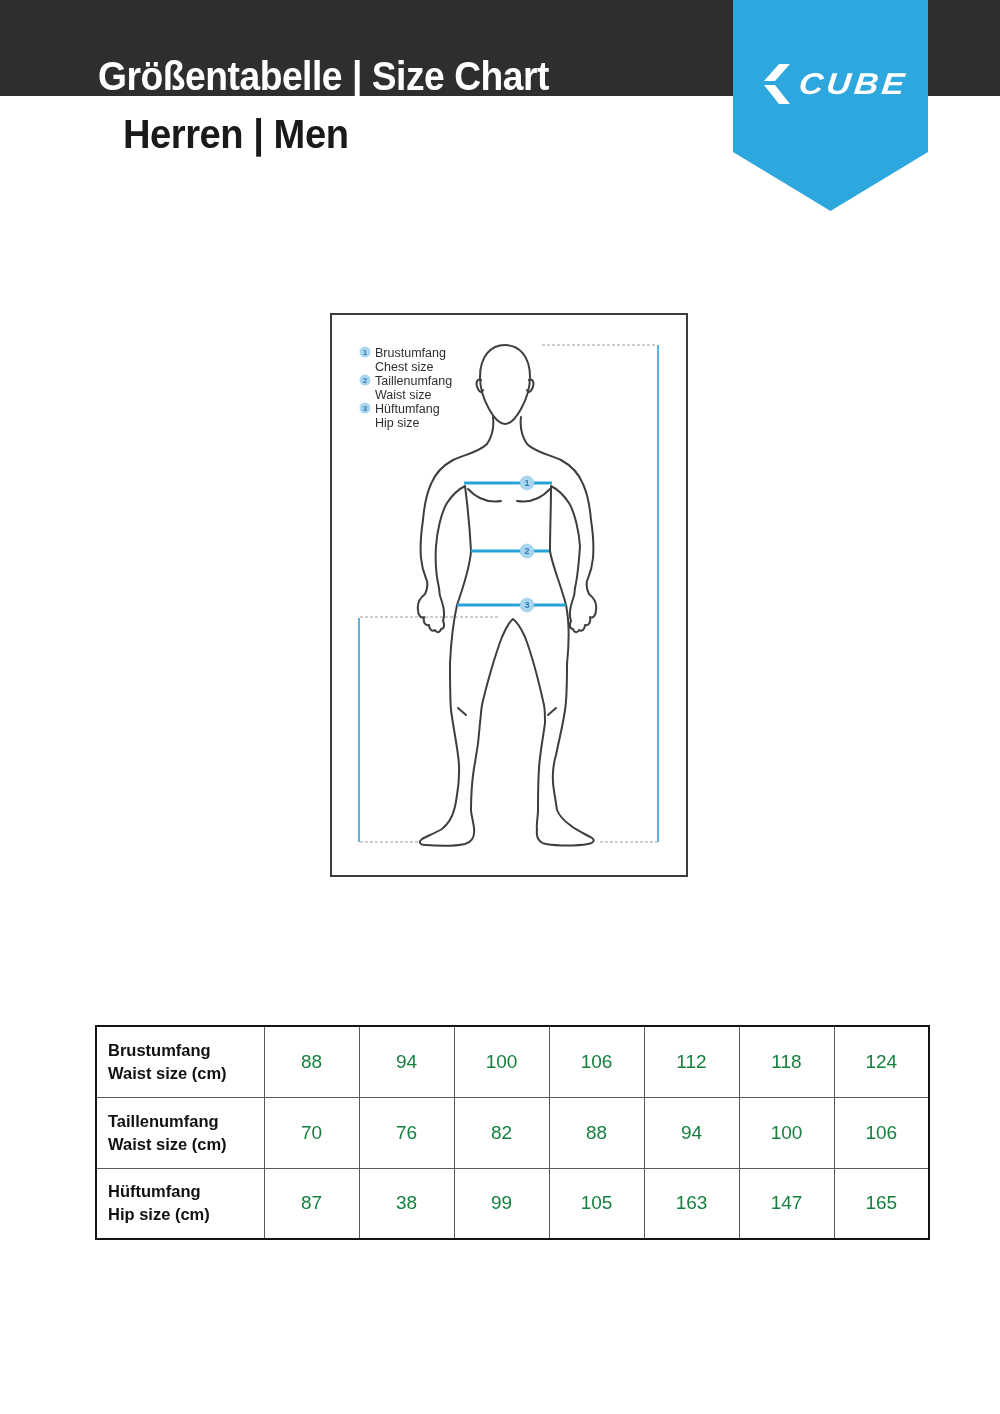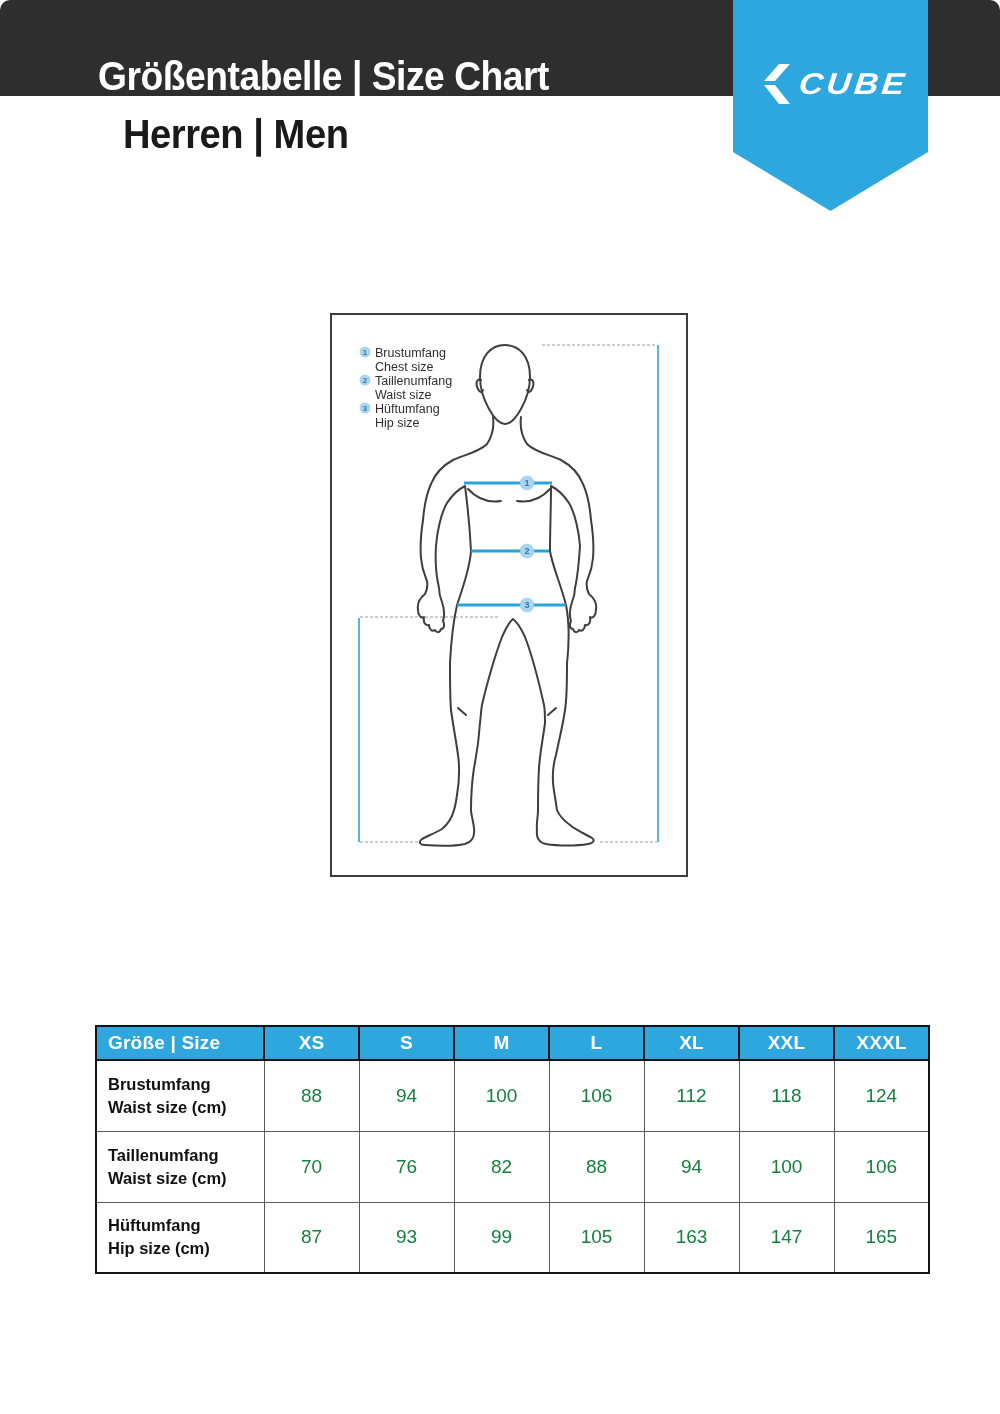--- a/index.html
+++ b/index.html
@@ -1,19 +1,19 @@
 <!DOCTYPE html>
 <html><head>
 <meta charset="utf-8">
 <style>
   * { margin:0; padding:0; box-sizing:border-box; }
   html,body { background:#ffffff; }
   #page {
     position:relative; width:1000px; height:1414px; background:#ffffff;
-    font-family:"Liberation Sans", sans-serif; overflow:hidden;border-radius:10px;
+    font-family:"Liberation Sans", sans-serif; overflow:hidden;
   }
   
   .header-bar {
     position:absolute; left:0; top:0; width:1000px; height:96px;
     background:#2e2e2e;
   }
   .page-title {
     position:absolute; left:98px; top:56px;
     font-size:40px; font-weight:bold; color:#ffffff; line-height:1;
     white-space:nowrap; transform:scaleX(0.93); transform-origin:left center;
@@ -226,30 +226,20 @@
       <col style="width:168px">
         <col style="width:95px">
         <col style="width:95px">
         <col style="width:95px">
       <col style="width:95px">
         <col style="width:95px">
         <col style="width:95px">
         <col style="width:95px">
     </colgroup>
     <tbody>
-        <tr>
-      <th class="corner">Größe | Size</th>
-      <th>XS</th>
-      <th>S</th>
-      <th>M</th>
-      <th>L</th>
-      <th>XL</th>
-      <th>XXL</th>
-      <th>XXXL</th>
-    </tr>
     <tr>
       <td class="label">
         <span>Brustumfang</span><br>
         <span>Waist size (cm)</span>
       </td>
       <td class="value">88</td>
       <td class="value">94</td>
       <td class="value">100</td>
       <td class="value">106</td>
       <td class="value">112</td>
@@ -268,21 +258,21 @@
       <td class="value">94</td>
       <td class="value">100</td>
       <td class="value">106</td>
     </tr>
     <tr>
       <td class="label">
         <span>Hüftumfang</span><br>
         <span>Hip size (cm)</span>
       </td>
       <td class="value">87</td>
-      <td class="value">93</td>
+      <td class="value">38</td>
       <td class="value">99</td>
       <td class="value">105</td>
       <td class="value">163</td>
       <td class="value">147</td>
       <td class="value">165</td>
     </tr>
   </tbody>
     </table>
 
 </div>

